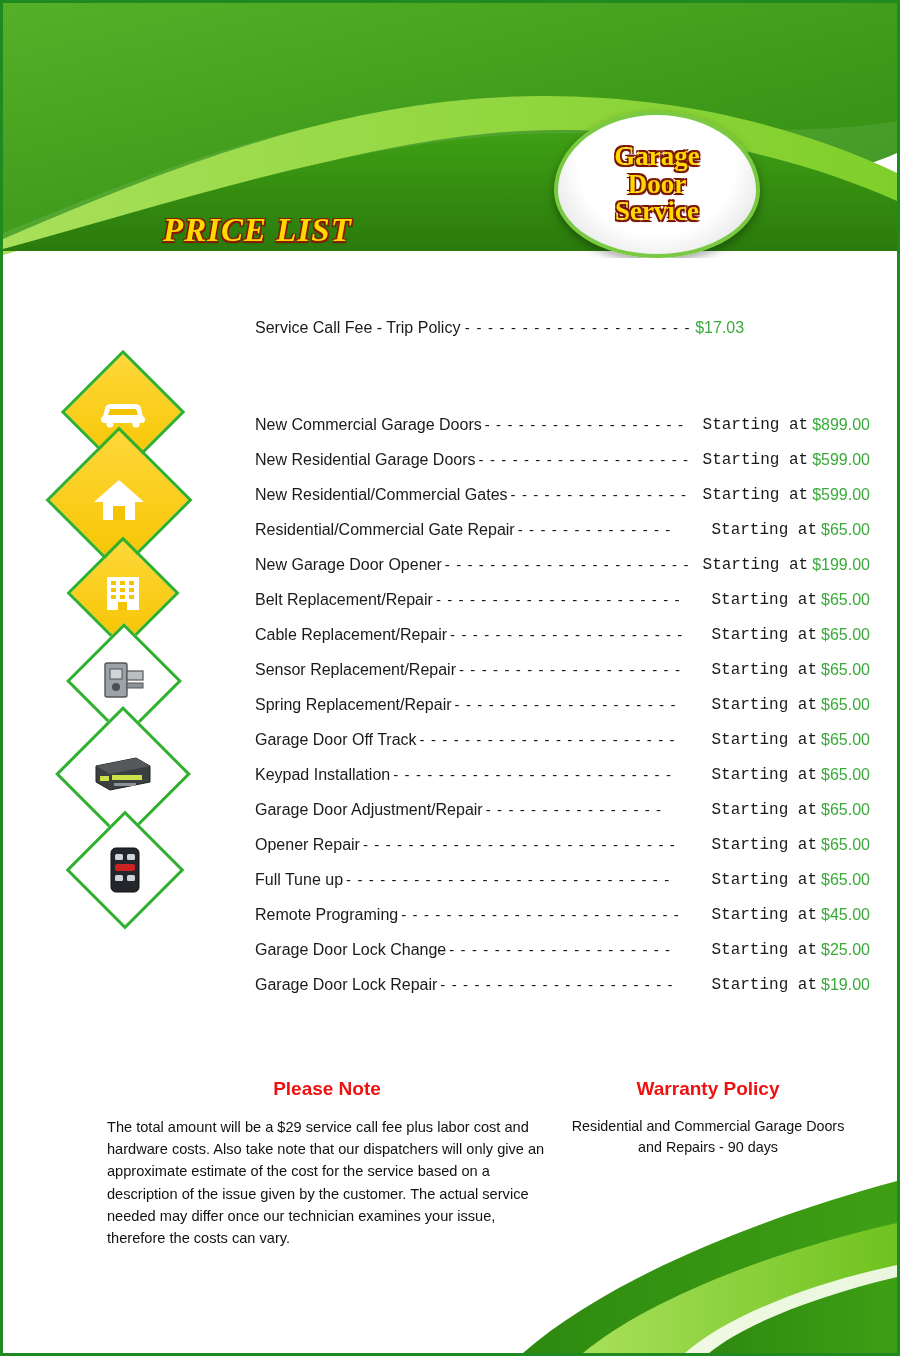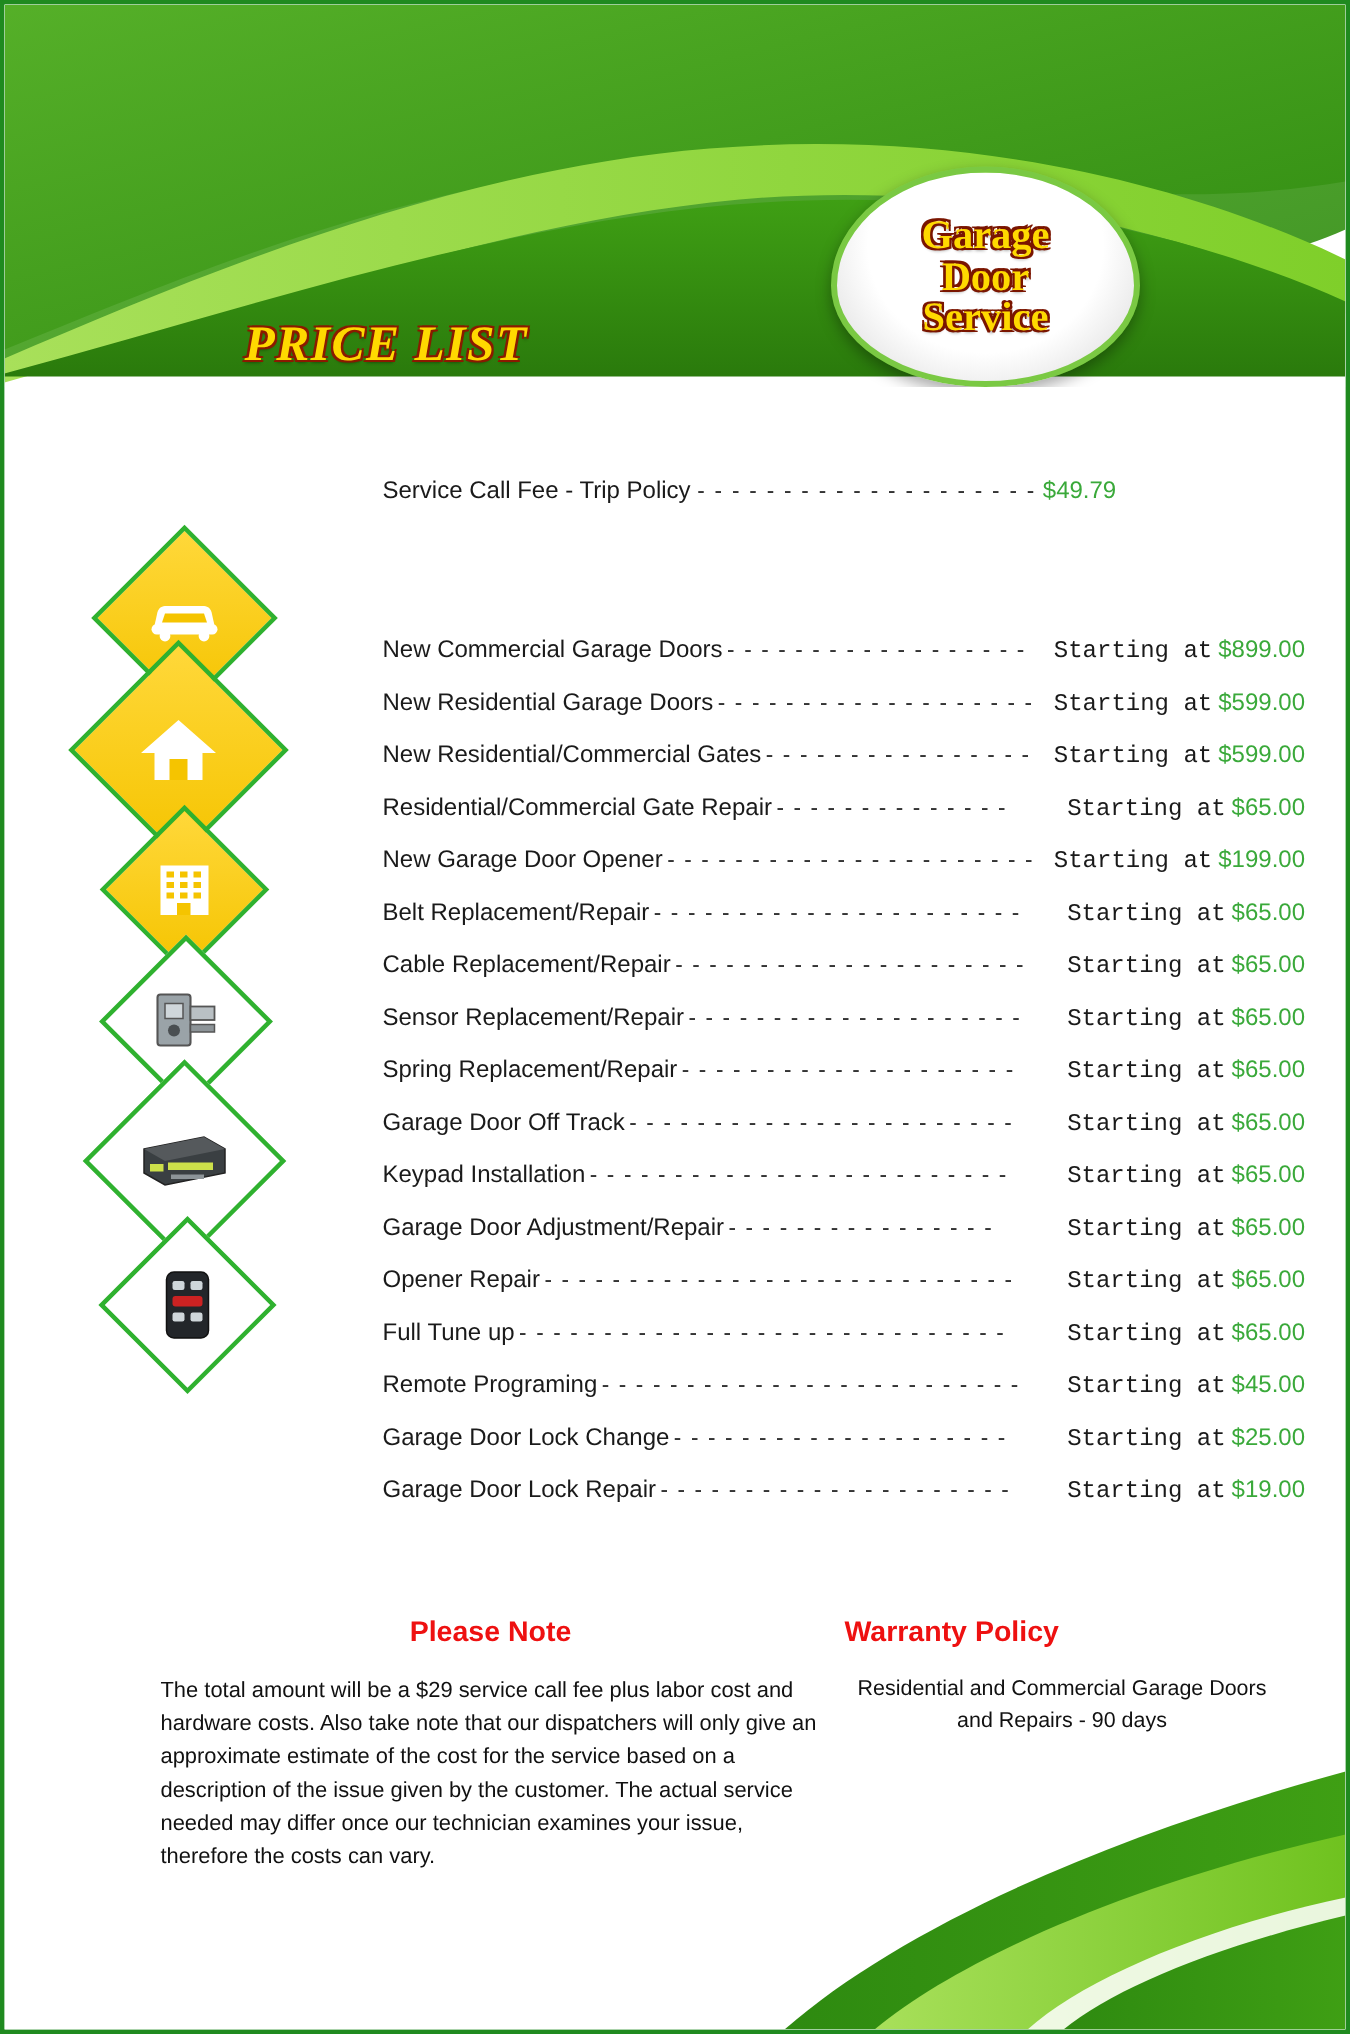--- a/index.html
+++ b/index.html
@@ -104,21 +104,21 @@
   }
   
   #price-rows {
     position: absolute;
     left: 252px; top: 158px;
     width: 615px;
   }
   .price-row {
     height: 35px;
     display: flex;
-    align-items: center;
+    align-items: flex-start;
     font-size: 16px;
     color: #1a1a1a;
     white-space: nowrap;
   }
   .pr-label { flex: 0 0 auto; }
   .pr-dots {
     flex: 1 1 auto;
     overflow: hidden;
     color: #1a1a1a;
     font-size: 15px;
@@ -130,21 +130,21 @@
   
   #notes {
     position: absolute;
     left: 0; top: 820px;
     width: 894px; height: 230px;
   }
   #please-note-block { position: absolute; left: 104px; top: 0; width: 440px; }
   #warranty-block { position: absolute; left: 560px; top: 0; width: 290px; text-align: center; }
   .note-title {
     font-size: 19px; font-weight: bold; color: #ee1111;
-    text-align: left; margin-bottom: 16px;
+    text-align: center; margin-bottom: 16px;
   }
   #please-note-block .note-title { text-align: center; }
   #please-note-body {
     font-size: 14.6px;
     line-height: 1.52;
     color: #111;
   }
   #warranty-body {
     font-size: 14.3px;
     font-weight: normal;
@@ -199,21 +199,21 @@
       <div class="lg-line">Door</div>
       <div class="lg-line">Service</div>
     </div>
   </div>
 
   <div id="body-area">
 
     <div id="trip-charge-row">
       <span>Service Call Fee - Trip Policy</span>
       <span class="dots">- - - - - - - - - - - - - - - - - - - -</span>
-      <span class="price">$49.79</span>
+      <span class="price">$17.03</span>
     </div>
 
     <div id="icon-column">
 
       <div class="diamond filled" style="left:28px; top:10px;">
         <span class="glyph">
           <svg width="50" height="34" viewBox="0 0 50 34">
             <path d="M5,22 L7,13 C8,10 10,9 13,9 H37 C40,9 42,10 43,13 L45,22 Z" fill="#ffffff"></path>
             <rect x="3" y="21" width="44" height="7" rx="3.5" fill="#ffffff"></rect>
             <circle cx="12" cy="29" r="3.6" fill="#ffffff"></circle>

